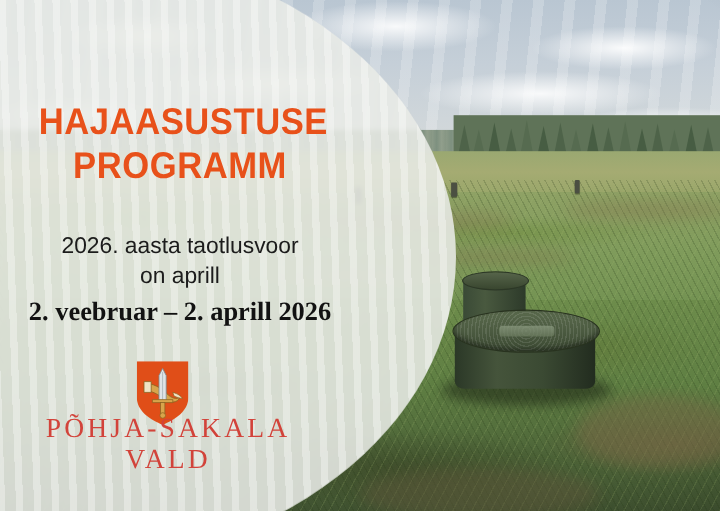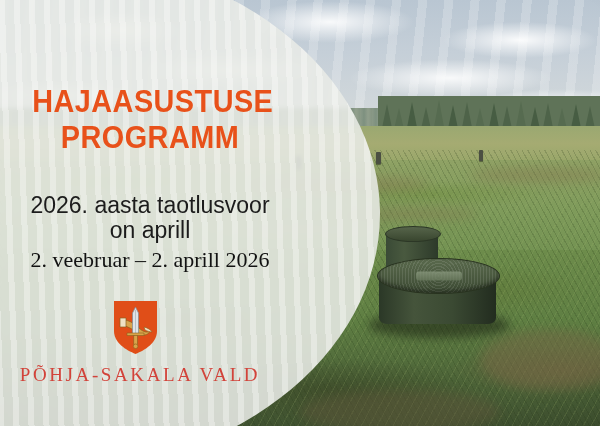--- a/index.html
+++ b/index.html
@@ -147,34 +147,34 @@
     font-stretch:condensed;
     transform:scaleX(.93);
   }
   .title .l1{display:block;padding-left:6px;}
   .title .l2{display:block;}
 
   .subtitle{
     position:absolute;left:0;top:193px;width:300px;text-align:center;
   }
   .sub-l1,.sub-l2{
-    display:block;font-size:23px;line-height:25px;color:#1c1c1c;font-weight:400;
+    display:block;font-size:19px;line-height:25px;color:#1c1c1c;font-weight:400;
   }
   .sub-l3{
     display:block;margin-top:3px;
     font-family:"Liberation Serif", serif;
-    font-weight:400;font-size:22px;line-height:27px;color:#121212;
+    font-weight:700;font-size:22px;line-height:27px;color:#121212;
   }
 
   
   .crest{position:absolute;left:114px;top:301px;width:43px;height:53px;}
   .logo-text{
-    position:absolute;left:0;top:364px;width:280px;text-align:center;
+    position:absolute;left:0;top:344px;width:280px;text-align:center;
     font-family:"Liberation Serif", serif;
-    color:#d2433a;font-size:19px;letter-spacing:2.6px;font-weight:400;
+    color:#d2433a;font-size:23px;letter-spacing:2.6px;font-weight:400;
   }
 </style>
 </head>
 <body>
 
 <div class="poster">
 
   <div class="photo">
     <div class="sky"></div>
     <div class="cloudband"></div>

